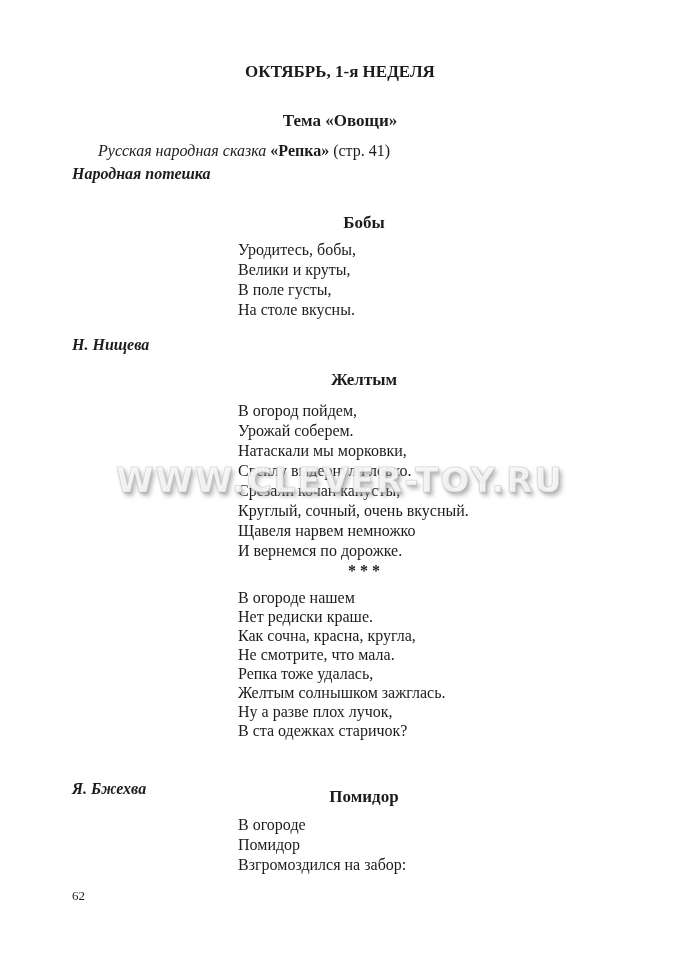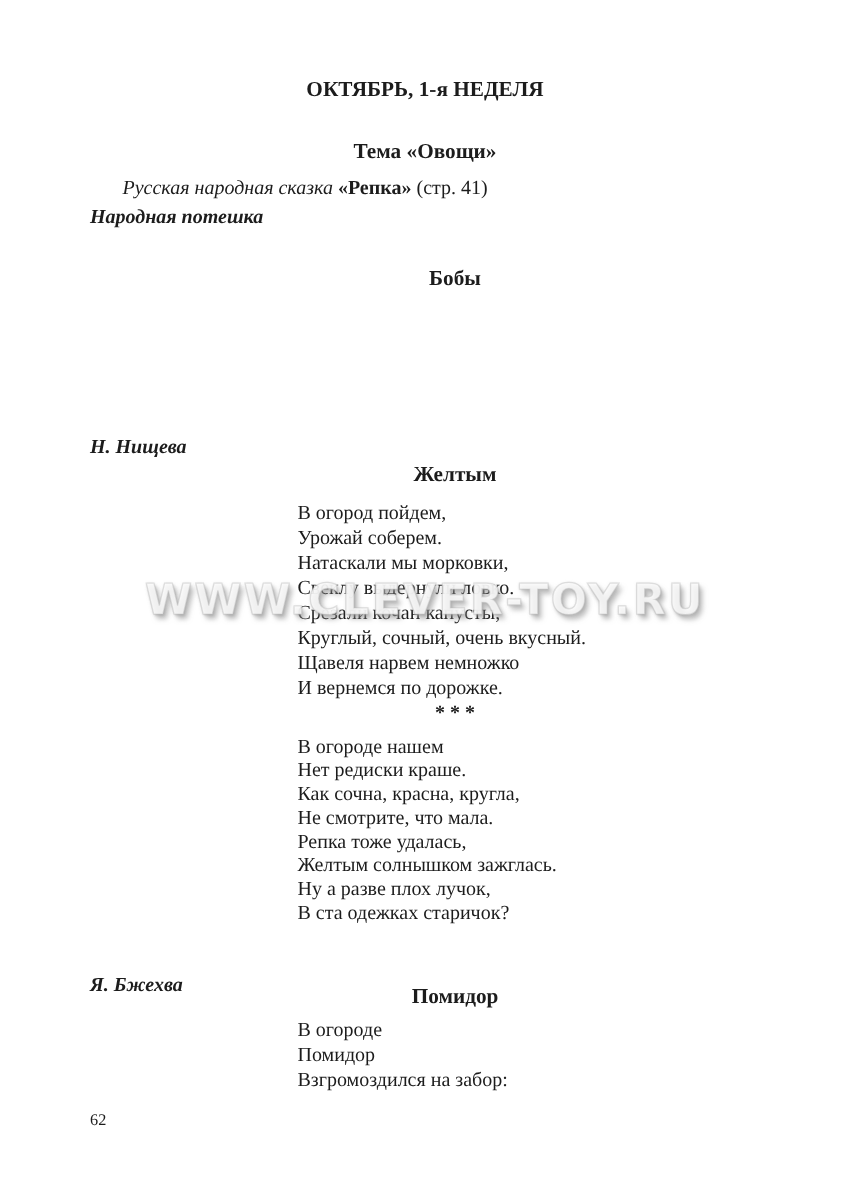--- a/index.html
+++ b/index.html
@@ -81,22 +81,28 @@
   <div class="abs center heading" style="top:111px;">Тема «Овощи»</div>
 
   <div class="abs reference" style="top:141px; left:98px;">
     <span class="ital">Русская народная сказка </span><span class="bold">«Репка»</span><span> (стр. 41)</span>
   </div>
 
   <div class="abs author" style="top:164px; left:72px;">Народная потешка</div>
 
   <div class="abs center poem-title" style="top:213px;">Бобы</div>
 
+  <div class="abs poem" style="top:240px; left:238px;">
+    <div>Уродитесь, бобы,</div>
+    <div>Велики и круты,</div>
+    <div>В поле густы,</div>
+    <div>На столе вкусны.</div>
+  </div>
 
-  <div class="abs author" style="top:348px; left:72px;">Н. Нищева</div>
+  <div class="abs author" style="top:335px; left:72px;">Н. Нищева</div>
 
   <div class="abs center poem-title" style="top:370px;">Желтым</div>
 
   <div class="abs poem" style="top:401px; left:238px;">
     <div>В огород пойдем,</div>
     <div>Урожай соберем.</div>
     <div>Натаскали мы морковки,</div>
     <div>Свеклу выдернули ловко.</div>
     <div>Срезали кочан капусты,</div>
     <div>Круглый, сочный, очень вкусный.</div>

